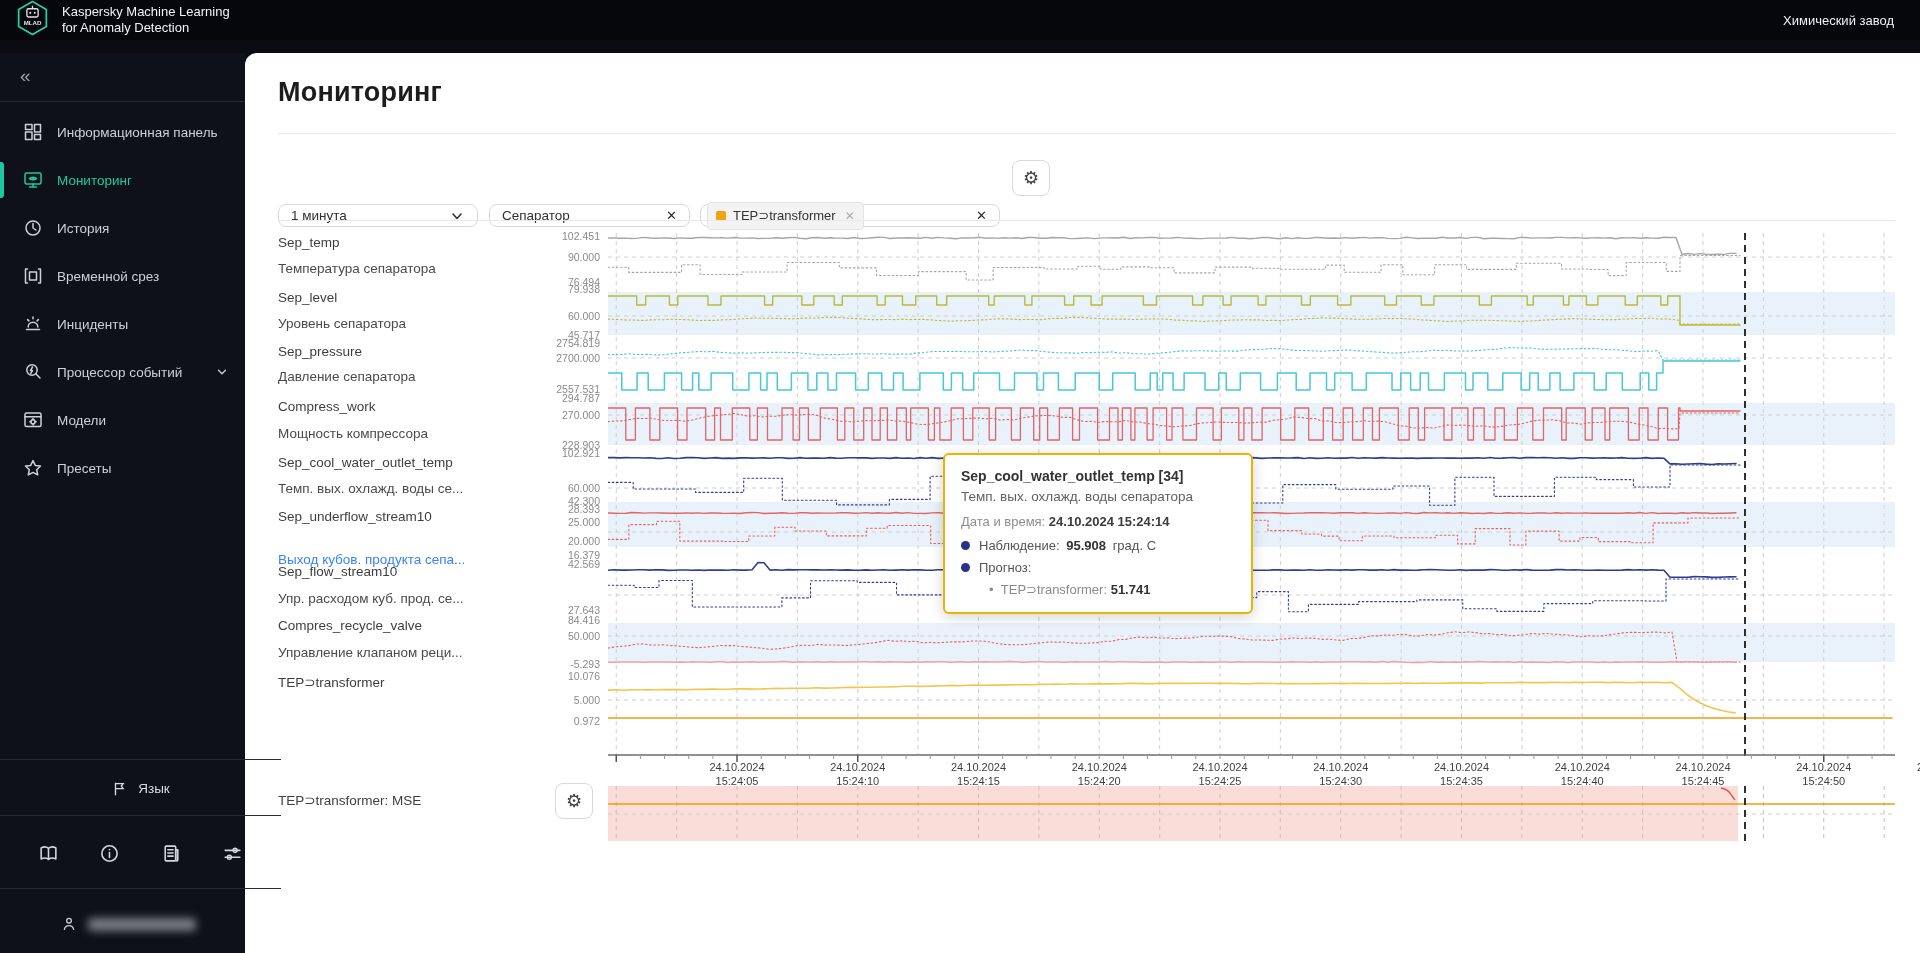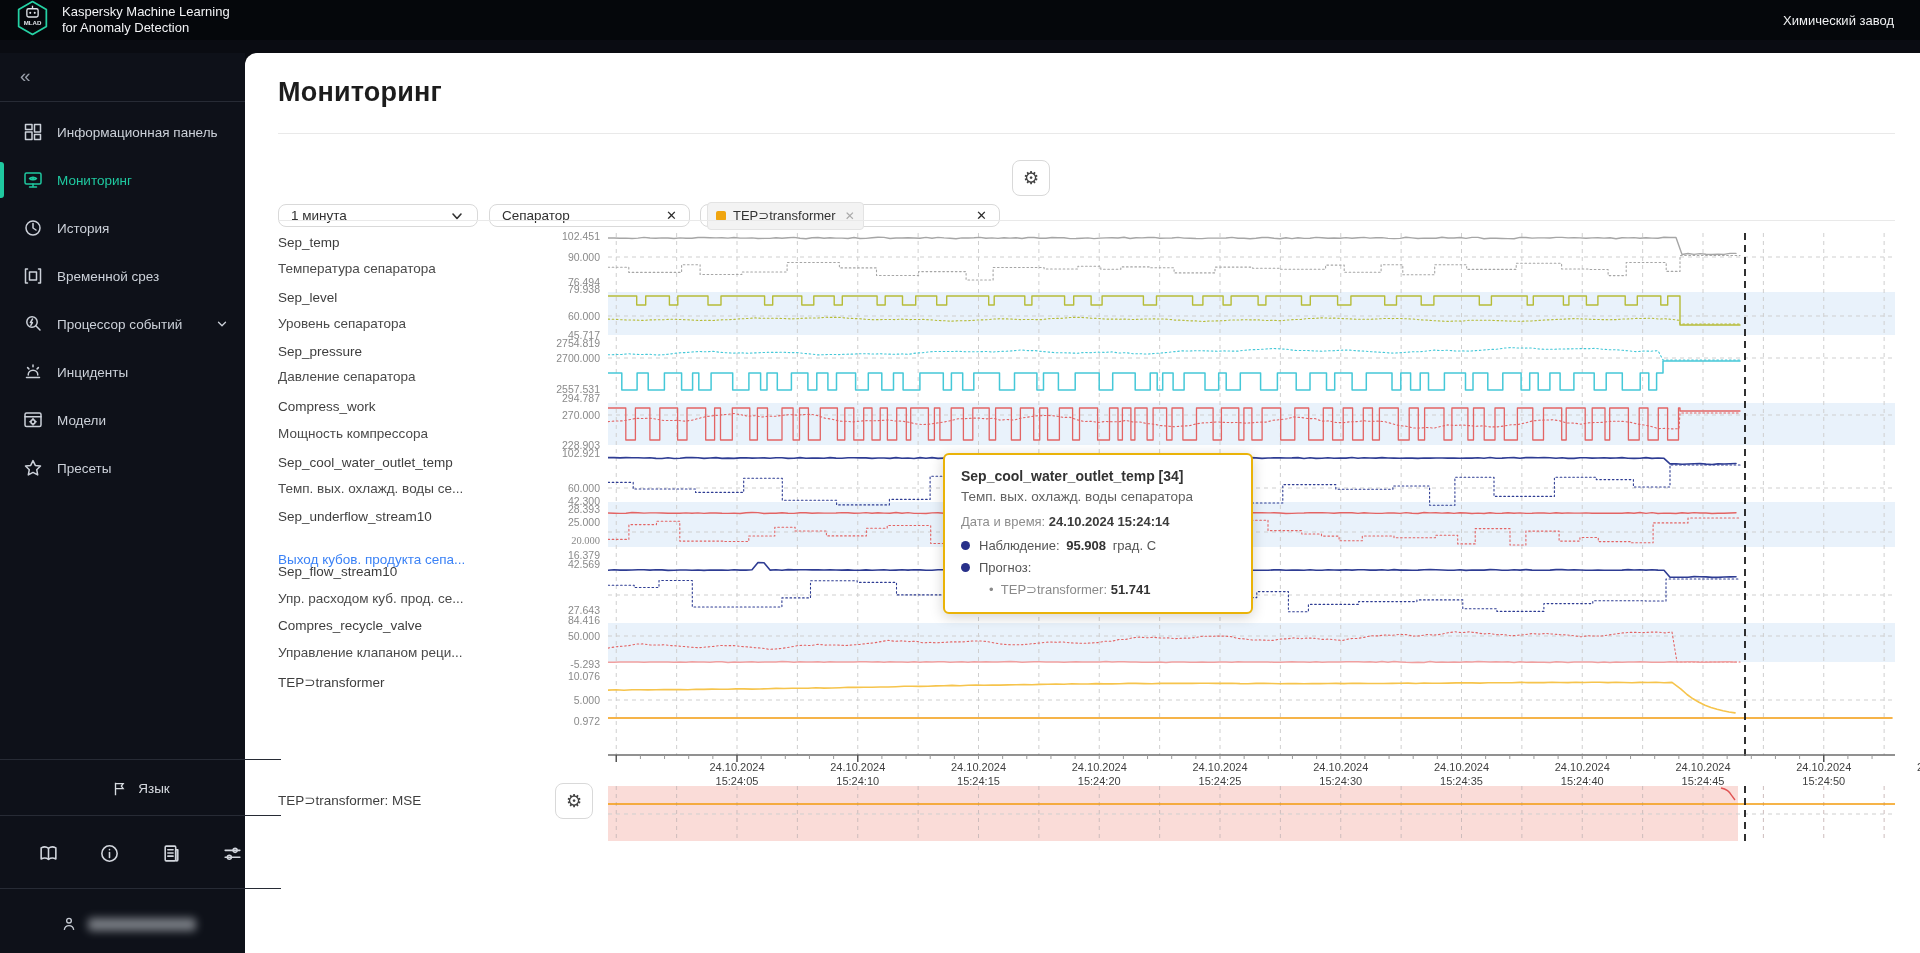--- a/index.html
+++ b/index.html
@@ -132,43 +132,43 @@
             <path d="M4.5,3 H2.5 V17 H4.5"></path>
             <path d="M15.5,3 H17.5 V17 H15.5"></path>
             <rect x="6.5" y="6" width="7" height="8"></rect>
           </svg>
         </span>
         <span>Временной срез</span>
       </div>
       <div class="mitem">
         <span class="micon">
           <svg width="20" height="20" viewBox="0 0 20 20">
-            <circle cx="9" cy="8" r="5.2"></circle>
-            <line x1="12.8" y1="11.8" x2="17" y2="16"></line>
-            <path d="M9.5,5 L7.4,8.6 H9.4 L7.8,11.4"></path>
-          </svg>
-        </span>
-        <span>Процессор событий</span>
-        <span class="chev">
-          <svg width="14" height="14" viewBox="0 0 16 16">
-            <polyline points="4,6 8,10 12,6" fill="none" stroke="currentColor" stroke-width="1.5" stroke-linecap="round" stroke-linejoin="round"></polyline>
-          </svg>
-        </span>
-      </div>
-      <div class="mitem">
-        <span class="micon">
-          <svg width="20" height="20" viewBox="0 0 20 20">
             <path d="M5.2,13 A4.8,4.8 0 0 1 14.8,13"></path>
             <line x1="3.5" y1="15.5" x2="16.5" y2="15.5"></line>
             <line x1="10" y1="3" x2="10" y2="4.8"></line>
             <line x1="4.6" y1="5.6" x2="5.9" y2="6.9"></line>
             <line x1="15.4" y1="5.6" x2="14.1" y2="6.9"></line>
           </svg>
         </span>
         <span>Инциденты</span>
+      </div>
+      <div class="mitem">
+        <span class="micon">
+          <svg width="20" height="20" viewBox="0 0 20 20">
+            <circle cx="9" cy="8" r="5.2"></circle>
+            <line x1="12.8" y1="11.8" x2="17" y2="16"></line>
+            <path d="M9.5,5 L7.4,8.6 H9.4 L7.8,11.4"></path>
+          </svg>
+        </span>
+        <span>Процессор событий</span>
+        <span class="chev">
+          <svg width="14" height="14" viewBox="0 0 16 16">
+            <polyline points="4,6 8,10 12,6" fill="none" stroke="currentColor" stroke-width="1.5" stroke-linecap="round" stroke-linejoin="round"></polyline>
+          </svg>
+        </span>
       </div>
       <div class="mitem">
         <span class="micon">
           <svg width="20" height="20" viewBox="0 0 20 20">
             <rect x="2" y="3" width="16" height="13.5" rx="1.5"></rect>
             <line x1="2" y1="6.8" x2="18" y2="6.8"></line>
             <circle cx="10" cy="11.8" r="2.1"></circle>
             <path d="M10,8.6 v1.1 M10,13.9 v1.1 M6.9,11.8 h1.1 M12,11.8 h1.1"></path>
           </svg>
         </span>
@@ -296,21 +296,21 @@
       <div class="ytick" style="left: 293px; top: 299px;">2700.000</div>
       <div class="ytick" style="left: 293px; top: 330px;">2557.531</div>
       <div class="ytick" style="left: 293px; top: 339px;">294.787</div>
       <div class="ytick" style="left: 293px; top: 356px;">270.000</div>
       <div class="ytick" style="left: 293px; top: 386px;">228.903</div>
       <div class="ytick" style="left: 293px; top: 394px;">102.921</div>
       <div class="ytick" style="left: 293px; top: 429px;">60.000</div>
       <div class="ytick" style="left: 293px; top: 442px;">42.300</div>
       <div class="ytick" style="left: 293px; top: 450px;">28.393</div>
       <div class="ytick" style="left: 293px; top: 463px;">25.000</div>
-      <div class="ytick" style="left: 293px; top: 482px; font-family: Liberation Serif, serif;">20.000</div>
+      <div class="ytick" style="left: 293px; top: 482px;">20.000</div>
       <div class="ytick" style="left: 293px; top: 496px;">16.379</div>
       <div class="ytick" style="left: 293px; top: 505px;">42.569</div>
       <div class="ytick" style="left: 293px; top: 551px;">27.643</div>
       <div class="ytick" style="left: 293px; top: 561px;">84.416</div>
       <div class="ytick" style="left: 293px; top: 577px;">50.000</div>
       <div class="ytick" style="left: 293px; top: 605px;">-5.293</div>
       <div class="ytick" style="left: 293px; top: 617px;">10.076</div>
       <div class="ytick" style="left: 293px; top: 641px;">5.000</div>
       <div class="ytick" style="left: 293px; top: 662px;">0.972</div>
     </div>

